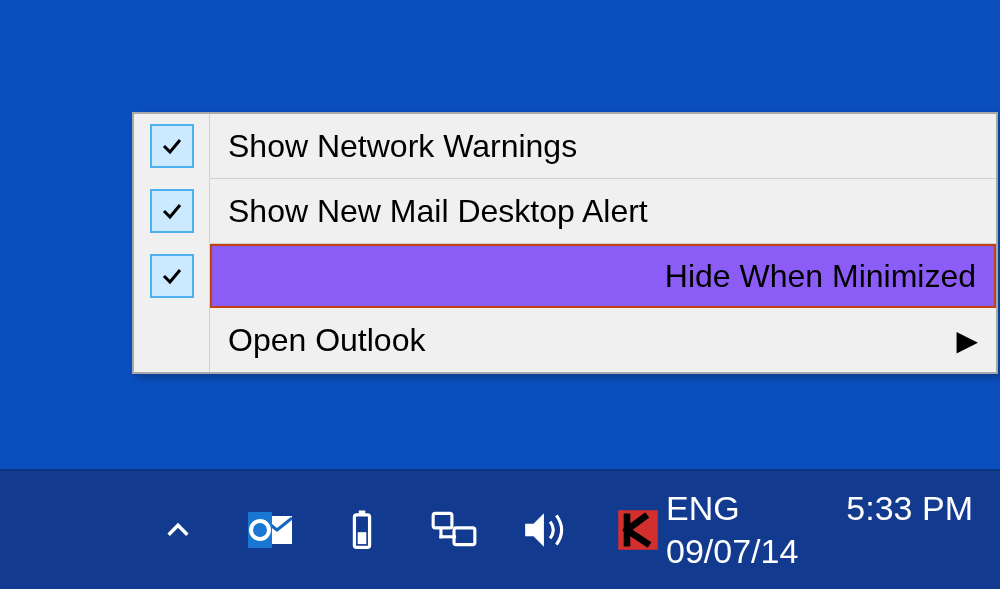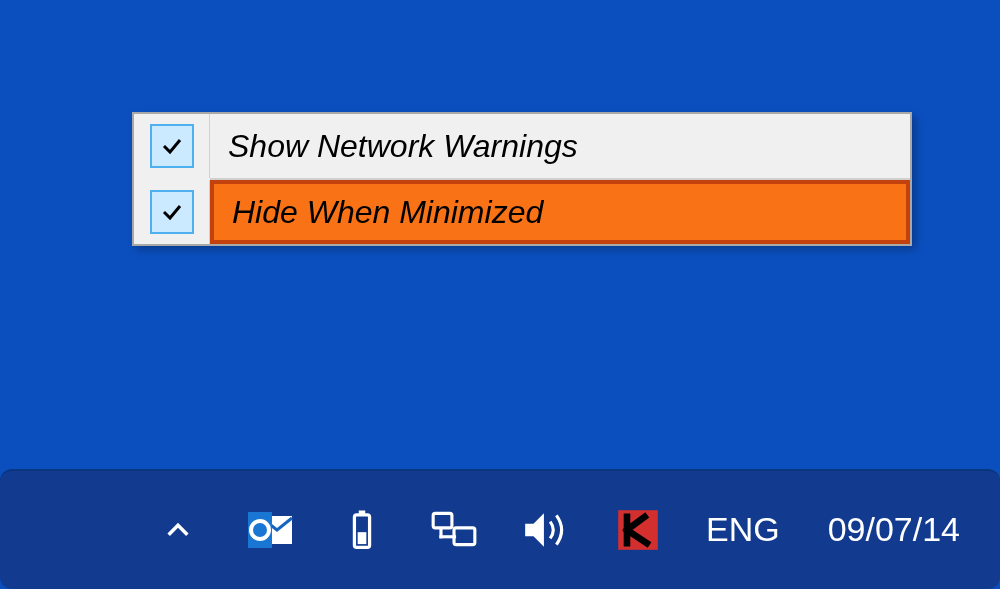--- a/index.html
+++ b/index.html
@@ -15,21 +15,20 @@
     position: absolute;
     left: 0; right: 0; bottom: 0;
     height: 120px;
     background: #123a8f;
     display: flex;
     align-items: center;
     justify-content: space-between;
     padding: 0 10px;
     border-top: 2px solid #0a3680;
     color: #ffffff;
-    border-radius: 12px;
   }
   .tray-icons {
     display: flex;
     align-items: center;
     gap: 36px;
     margin-left: 140px;
   }
   .tray-icons .slot {
     width: 56px; height: 56px;
     display: flex; align-items: center; justify-content: center;
@@ -44,27 +43,26 @@
     text-align: left;
     margin-right: 30px;
   }
   .clock-block span { white-space: nowrap; }
 
   
   .context-menu {
     position: absolute;
     left: 132px;
     top: 112px;
-    width: 780px;
+    width: 866px;
     background: #f0f0f0;
     border: 2px solid #a8a8a8;
     box-shadow: 4px 4px 8px rgba(0,0,0,.25);
     font-size: 32px;
     color: #000;
-    font-style: italic;
   }
   .menu-row {
     display: flex;
     align-items: stretch;
     height: 64px;
   }
   .menu-row .check-col {
     width: 76px;
     display: flex;
     align-items: center;
@@ -72,22 +70,23 @@
     border-right: 1px solid #d0d0d0;
   }
   .menu-row .label-col {
     flex: 1;
     display: flex;
     align-items: center;
     padding: 0 18px;
     position: relative;
   }
   .menu-row.highlight .label-col {
-    background: #f97316;
-    border: 4px solid #c2410c;
+    background: #8b5cf6;
+    border: 2px solid #c2410c;
+    justify-content: flex-end;
   }
   .menu-row .arrow {
     position: absolute;
     right: 18px;
     top: 50%;
     transform: translateY(-50%);
     font-size: 28px;
   }
 
   .check-box {
@@ -118,36 +117,55 @@
       </div>
     </div>
     <div class="label-col">
         <span>Show Network Warnings</span>
       </div>
   </div>
 
 
   <div class="sep"></div>
 
+  <div class="menu-row">
+    <div class="check-col">
+      <div class="check-box">
+        <svg viewBox="0 0 24 24">
+            <path d="M4 12 L10 18 L20 6" stroke="#000" stroke-width="3" fill="none"></path>
+          </svg>
+      </div>
+    </div>
+    <div class="label-col">
+        <span>Show New Mail Desktop Alert</span>
+      </div>
+  </div>
 
   <div class="sep"></div>
 
   <div class="menu-row highlight">
     <div class="check-col">
       <div class="check-box">
         <svg viewBox="0 0 24 24">
             <path d="M4 12 L10 18 L20 6" stroke="#000" stroke-width="3" fill="none"></path>
           </svg>
       </div>
     </div>
     <div class="label-col">
         <span>Hide When Minimized</span>
       </div>
   </div>
 
+  <div class="menu-row">
+    <div class="check-col"></div>
+    <div class="label-col">
+      <span>Open Outlook</span>
+      <span class="arrow">▶</span>
+    </div>
+  </div>
 
 </div>
 
 <div class="taskbar">
   <div class="tray-icons">
 
     <div class="slot">
       <svg viewBox="0 0 24 24" width="28" height="28">
         <path d="M4 16 L12 8 L20 16" stroke="#ffffff" stroke-width="3" fill="none"></path>
       </svg>
@@ -191,15 +209,16 @@
       <svg viewBox="0 0 40 40" width="44" height="44">
         <rect x="2" y="2" width="36" height="36" fill="#d32f2f"></rect>
         <path d="M10 8 L10 32 M10 20 L26 8 M10 20 L28 32" stroke="#000" stroke-width="6" fill="none" stroke-linecap="square"></path>
       </svg>
     </div>
 
   </div>
 
   <div class="clock-block">
     <span>ENG</span>
+    <span>5:33 PM</span>
     <span>09/07/14</span>
   </div>
 </div>
 
 </body></html>

